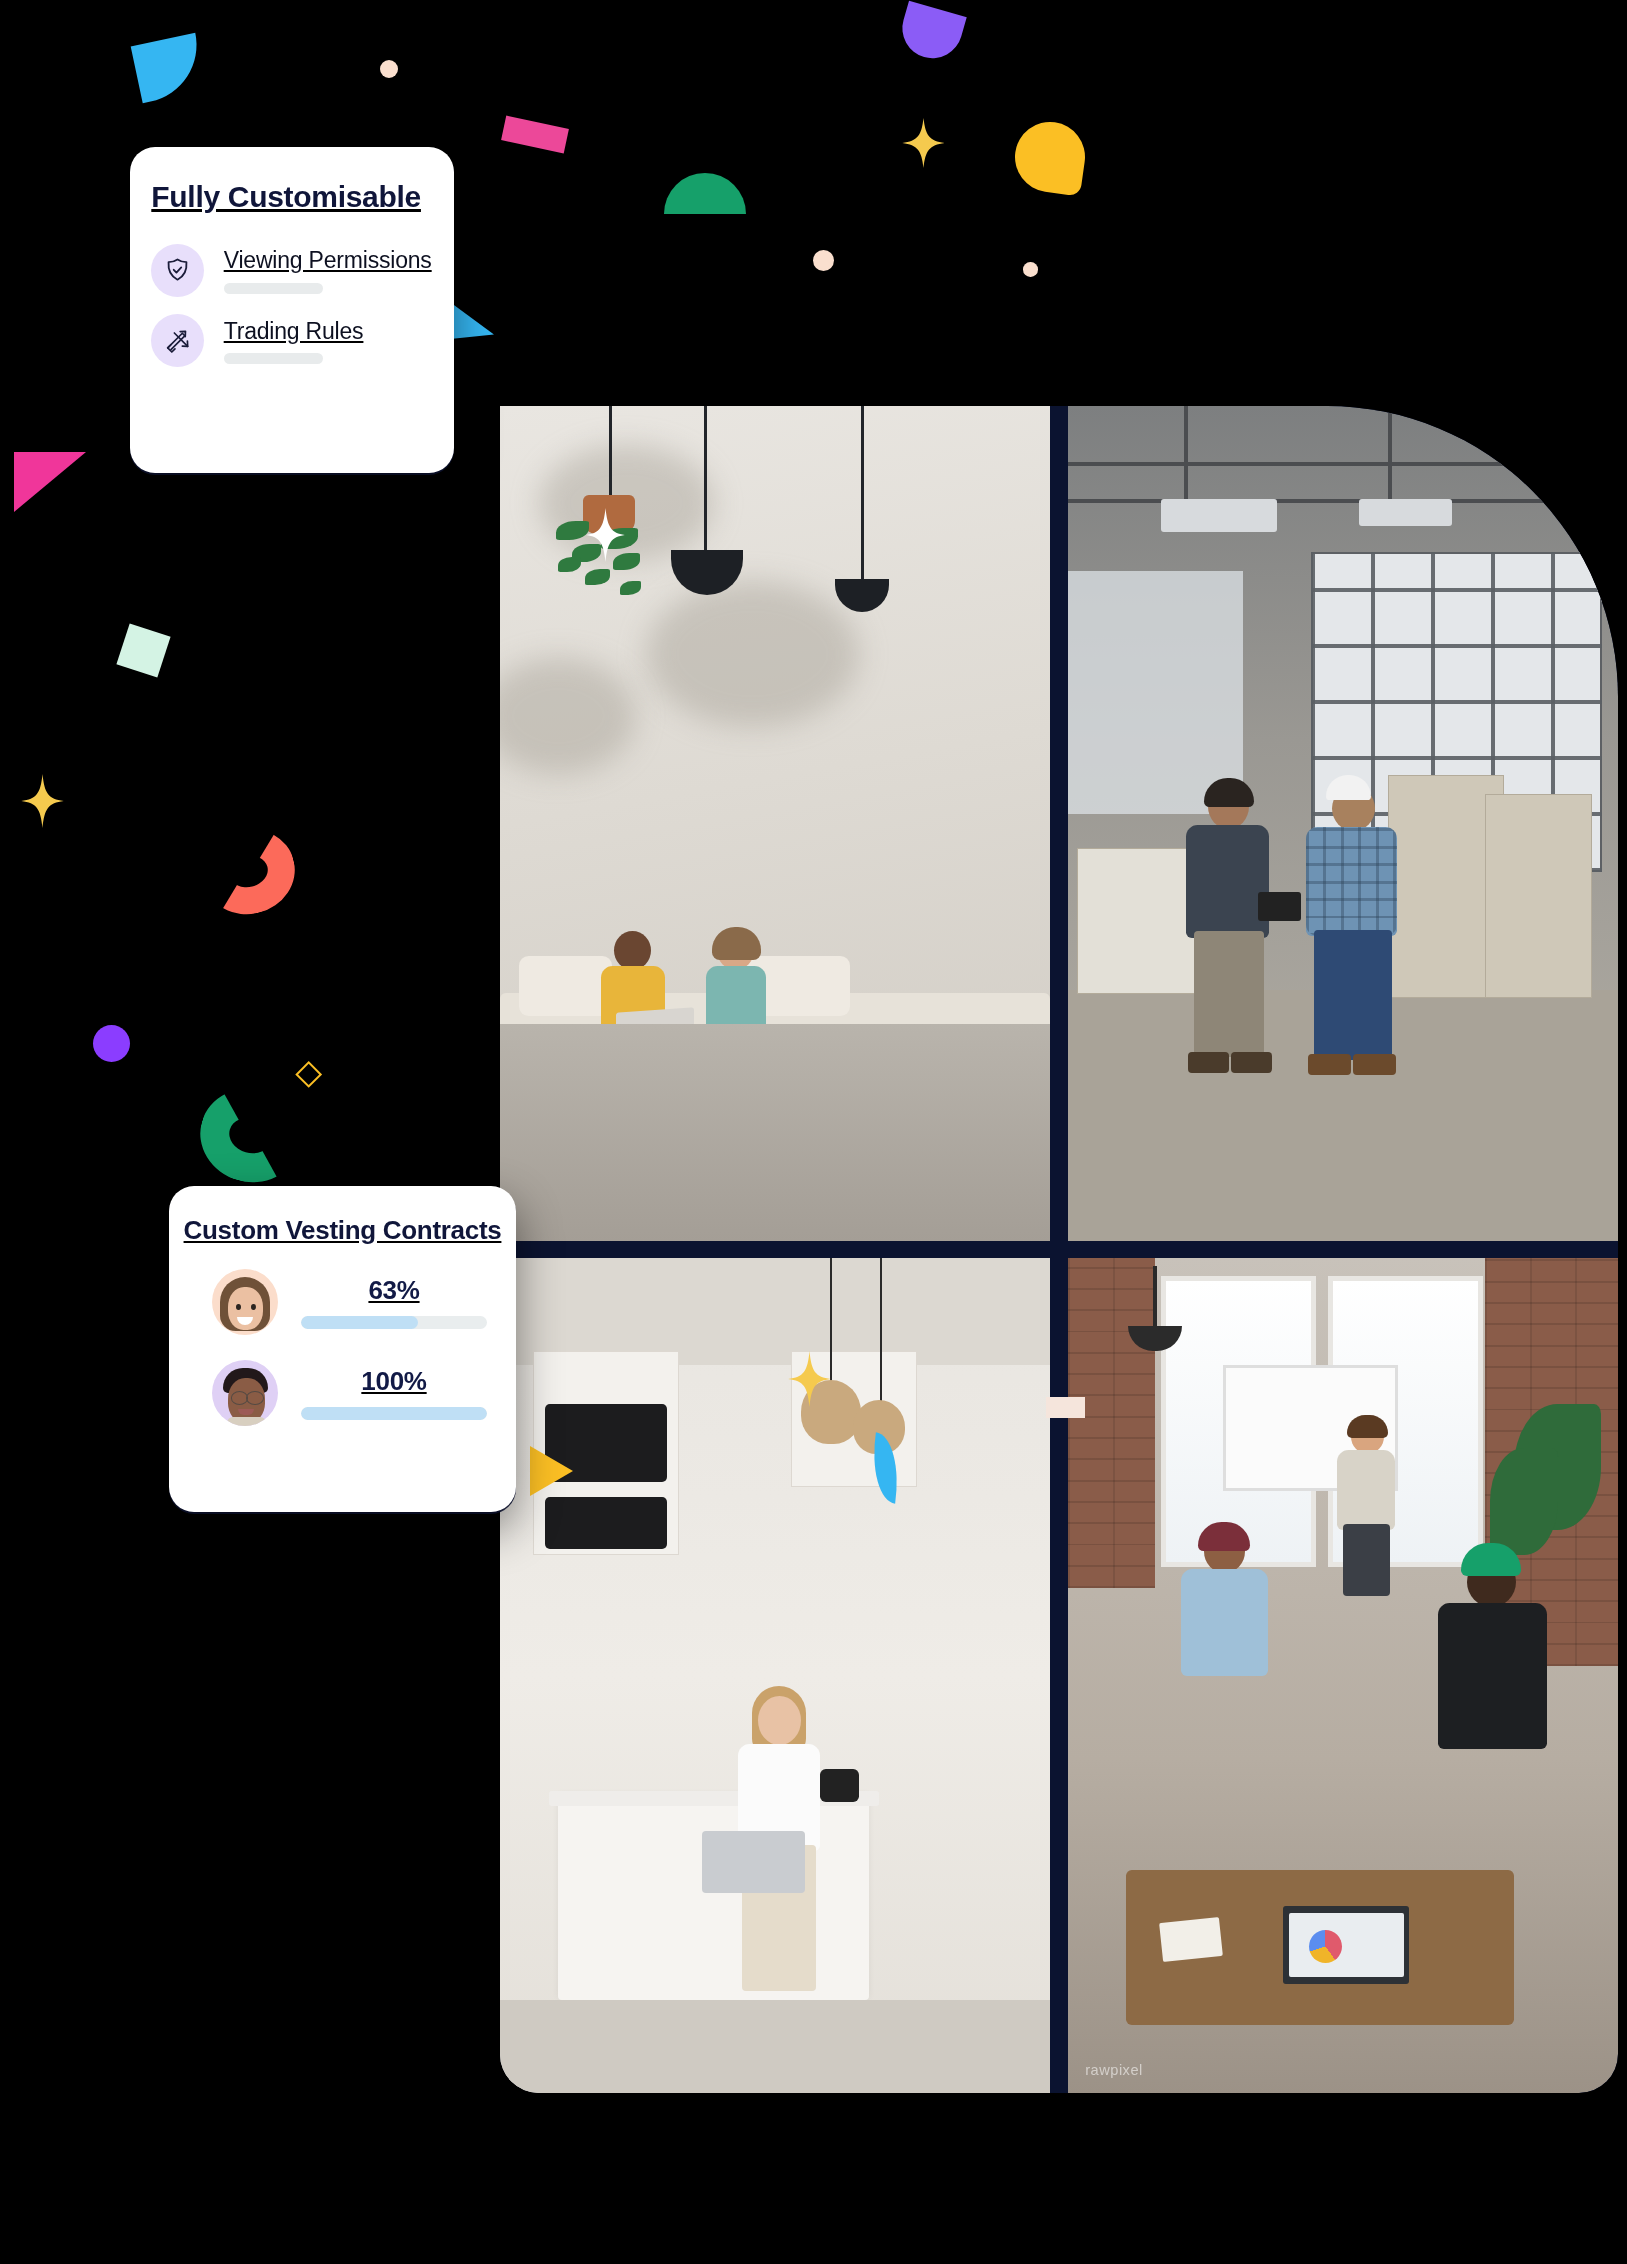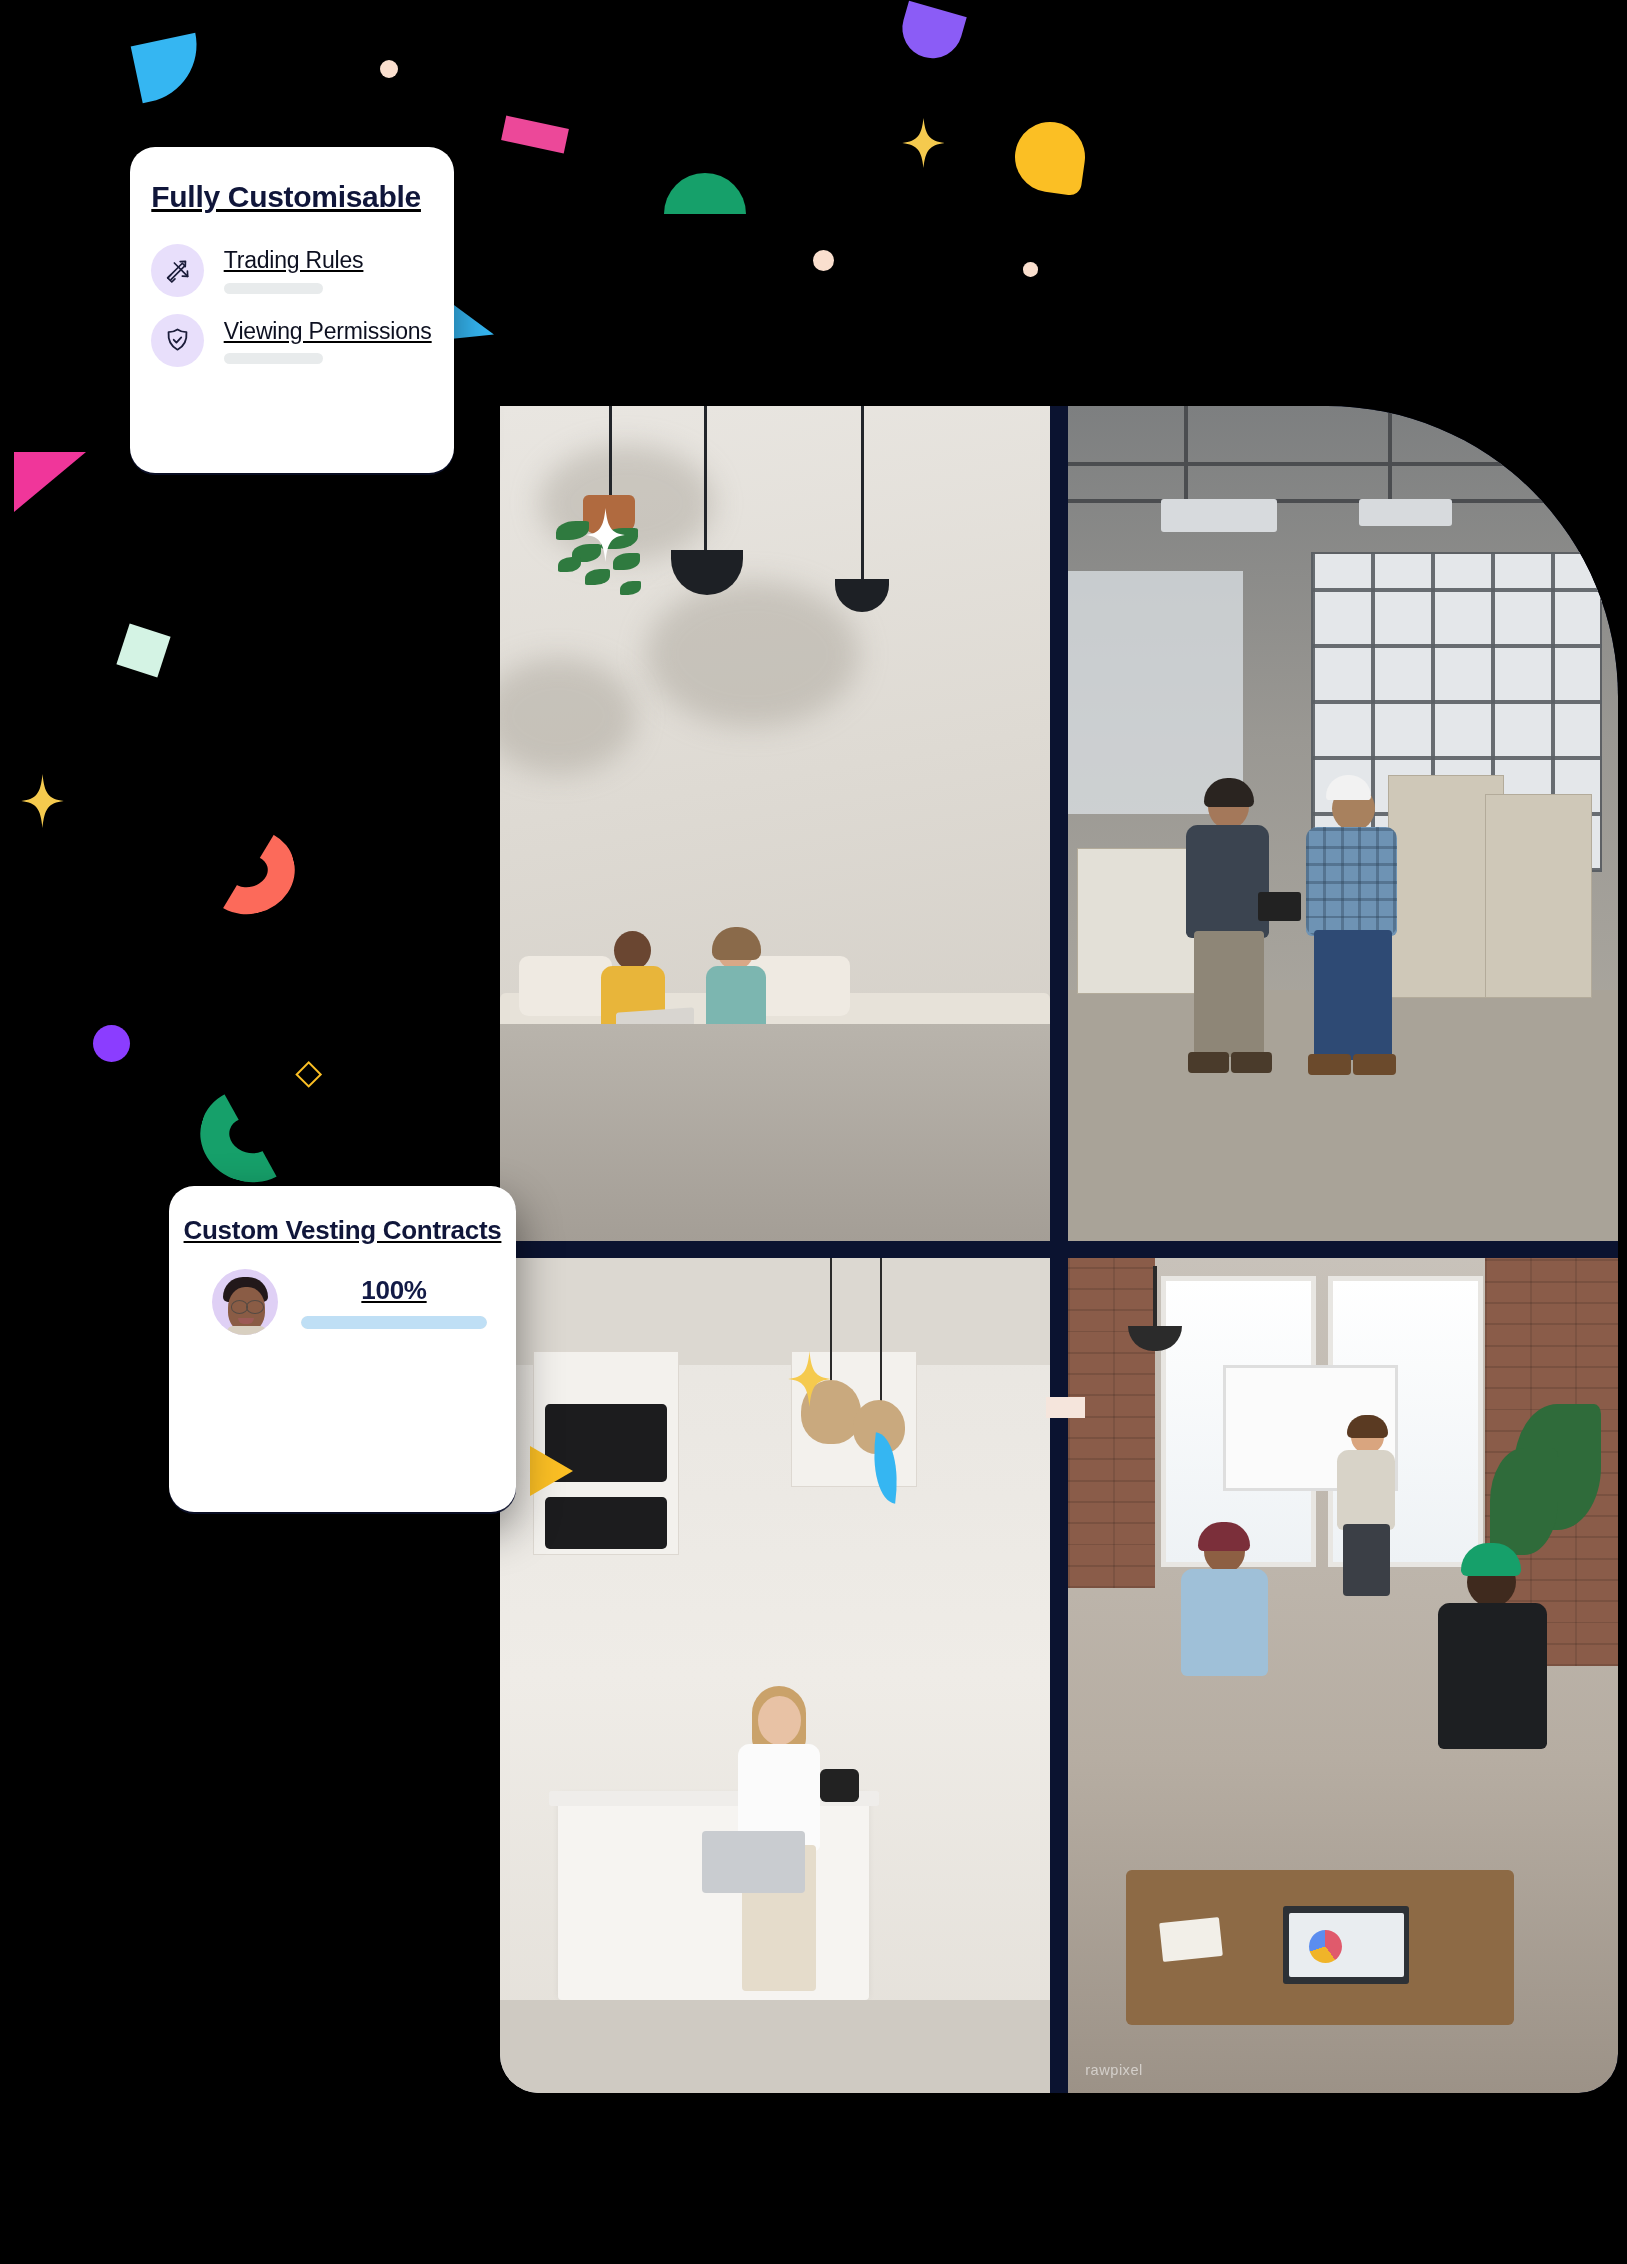--- a/index.html
+++ b/index.html
@@ -335,56 +335,73 @@
 
   <div class="cf" style="left:871px;top:1434px;width:29px;height:68px;background:#35b6f2;border-radius:0 100% 0 100%;transform:rotate(8deg);"></div>
 
   <div class="card card-features">
     <div class="card-title">Fully Customisable</div>
     <div class="feat-list">
 
 
       <div class="feat-row">
         <div class="feat-ic">
+          <svg viewBox="0 0 24 24" fill="none" stroke="#1b1d3a" stroke-width="1.5" stroke-linecap="round" stroke-linejoin="round">
+            <path d="M12 2.8c2.4 1.6 5 2.2 7.4 2.2.3 3.8-.4 11-7.4 14.6C5 16 4.3 8.8 4.6 5c2.4 0 5-.6 7.4-2.2z"></path>
+            <path d="M8.9 11.4l2.2 2.3 4-4.3"></path>
+          </svg>
+        </div>
+        <div class="feat-txt">
+          <div class="feat-label">Viewing Permissions</div>
+          <div class="feat-bar"></div>
+        </div>
+      </div>
+
+      <div class="feat-row">
+        <div class="feat-ic">
           <svg viewBox="0 0 24 24" fill="none" stroke="#1b1d3a" stroke-width="1.4" stroke-linecap="round" stroke-linejoin="round">
             <path d="M6.5 15.5l-2.6 2.6 3.4 3.4 2.6-2.6"></path>
             <path d="M3.9 18.1L16 6l2.2 2.2"></path>
             <path d="M14.2 4.6l4.4-.2-.2 4.4"></path>
             <path d="M17.6 8.6L6.6 19.6"></path>
             <path d="M20.2 12.4l.2 4.4-4.4-.2"></path>
             <path d="M20.4 16.8L9.4 5.8"></path>
           </svg>
         </div>
         <div class="feat-txt">
           <div class="feat-label">Trading Rules</div>
           <div class="feat-bar"></div>
         </div>
       </div>
 
-      <div class="feat-row">
-        <div class="feat-ic">
-          <svg viewBox="0 0 24 24" fill="none" stroke="#1b1d3a" stroke-width="1.5" stroke-linecap="round" stroke-linejoin="round">
-            <path d="M12 2.8c2.4 1.6 5 2.2 7.4 2.2.3 3.8-.4 11-7.4 14.6C5 16 4.3 8.8 4.6 5c2.4 0 5-.6 7.4-2.2z"></path>
-            <path d="M8.9 11.4l2.2 2.3 4-4.3"></path>
-          </svg>
-        </div>
-        <div class="feat-txt">
-          <div class="feat-label">Viewing Permissions</div>
-          <div class="feat-bar"></div>
-        </div>
-      </div>
-
     </div>
   </div>
 
   <div class="card card-vesting">
     <div class="card-title">Custom Vesting Contracts</div>
     <div class="vest-list">
 
 
+      <div class="vest-row">
+        <div class="avatar" style="background:#fbddcb;">
+          <div class="face" style="bottom:0;width:54px;height:62px;">
+            <div class="hair" style="left:1.9px;top:3.9px;width:50px;height:54px;background:#6f5138;border-radius:25px 25px 15.5px 15.5px;"></div>
+            <div class="skin" style="left:9.7px;top:13.6px;width:35px;height:43px;background:#ebc0a2;"></div>
+            <div class="eye" style="left:18.4px;top:31px;"></div>
+            <div class="eye" style="left:33px;top:31px;"></div>
+            <div style="position:absolute;left:19.4px;top:44px;width:15.5px;height:7.8px;background:#ffffff;border-radius:0 0 9.7px 9.7px;"></div>
+          </div>
+        </div>
+        <div class="vest-meter">
+          <div class="vest-pct">63%</div>
+          <div class="vest-track">
+            <div class="vest-fill" style="width: 63%;"></div>
+          </div>
+        </div>
+      </div>
 
       <div class="vest-row">
         <div class="avatar" style="background:#dfd0f5;">
           <div class="face" style="bottom:0;width:52px;height:62px;">
             <div class="hair" style="left:3.9px;top:3.9px;width:45px;height:25px;background:#22181a;border-radius:23px 23px 5.8px 5.8px;"></div>
             <div class="skin" style="left:8.7px;top:13.6px;width:37px;height:45px;background:#8a5c45;"></div>
             <div class="glasses" style="left:11.6px;top:27px;"></div>
             <div class="glasses" style="left:27px;top:27px;"></div>
             <div style="position:absolute;left:29px;top:33px;width:0;height:0;"></div>
             <div class="mouth" style="left:19.4px;top:45px;background:#9c5a56;"></div>

